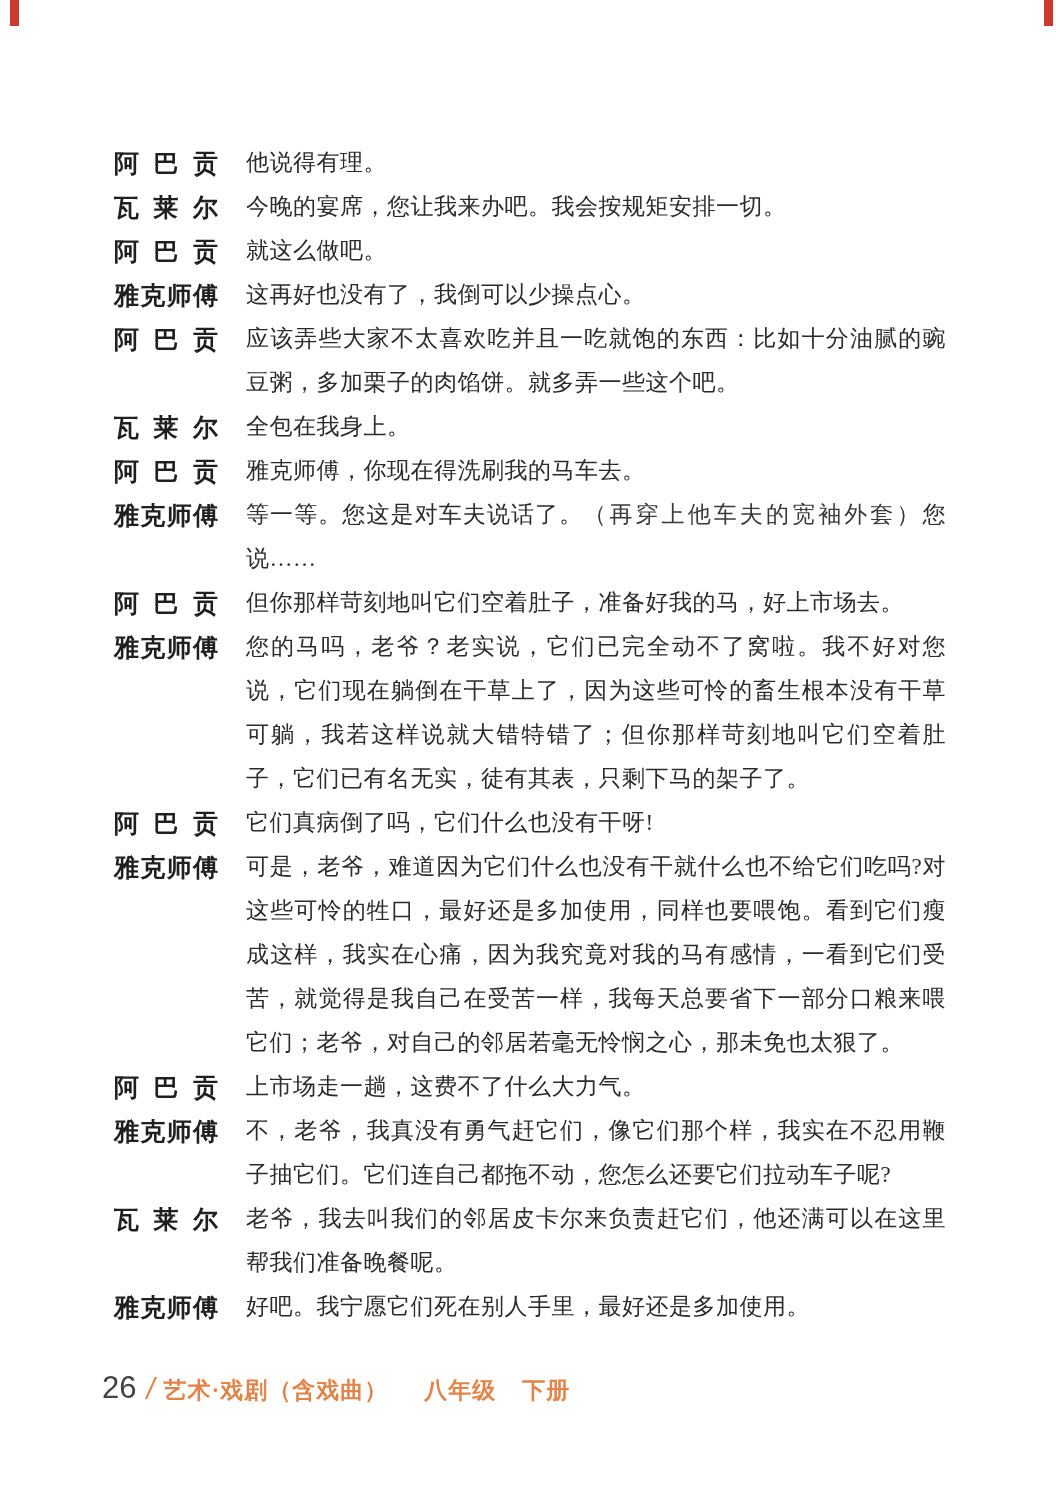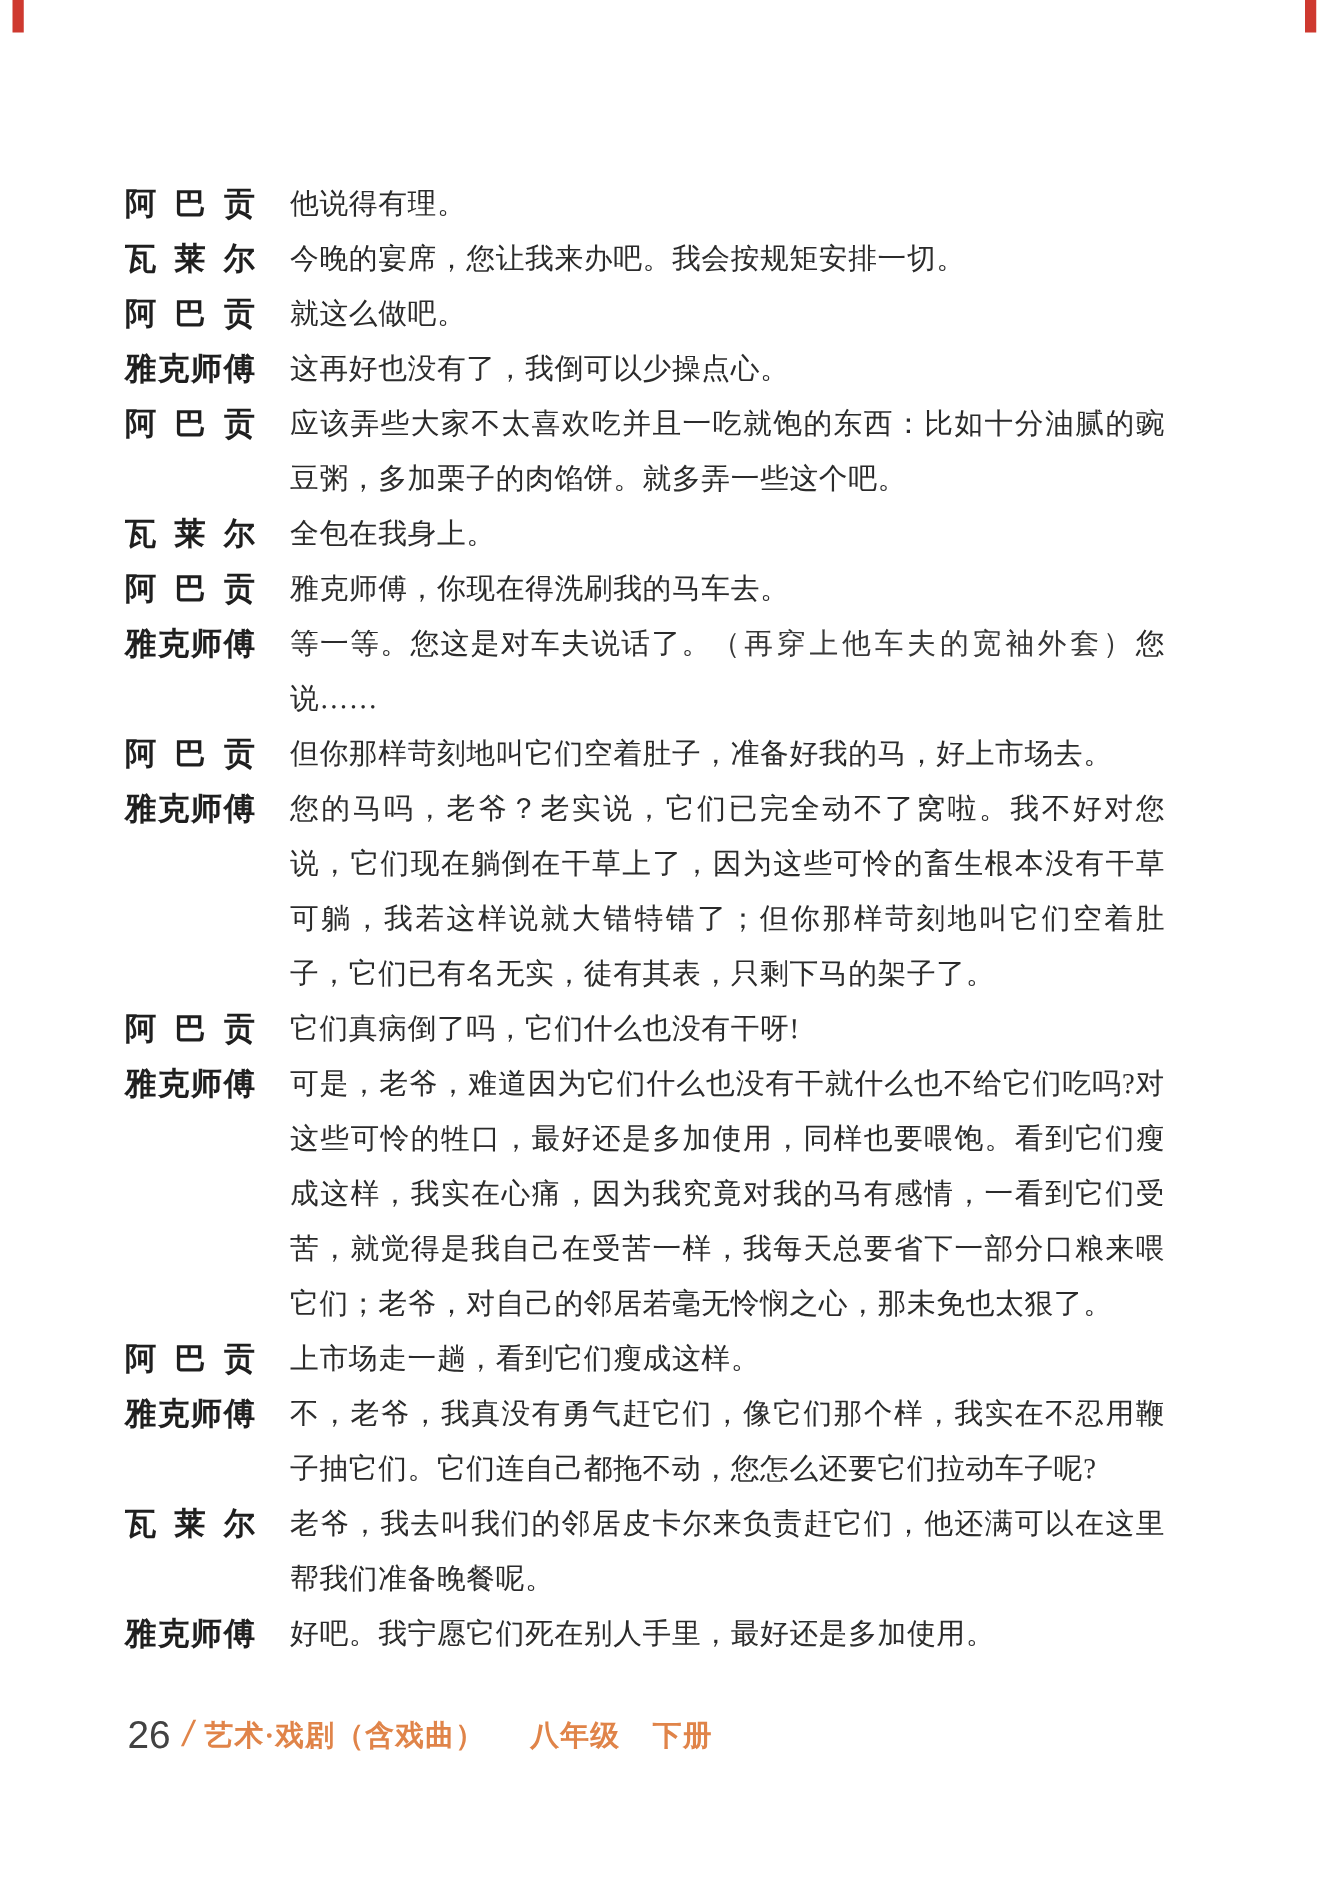--- a/index.html
+++ b/index.html
@@ -17,21 +17,21 @@
     top: 0;
     width: 9px;
     height: 26px;
     background: var(--accent-red, #ce392f);
   }
   .corner-mark.left  { left: 10px; }
   .corner-mark.right { left: 1044px; }
 
   .script {
     position: absolute;
-    left: 100px;
+    left: 114px;
     top: 141px;
     width: 834px;
   }
   .row {
     display: flex;
     align-items: flex-start;
   }
   .speaker {
     flex: 0 0 104px;
     width: 104px;
@@ -56,21 +56,21 @@
   .speech .stage {
     letter-spacing: 2.5px;
     color: #383838;
   }
 
   .footer {
     position: absolute;
     left: 102px;
     top: 1370px;
     display: flex;
-    align-items: center;
+    align-items: flex-end;
     white-space: nowrap;
   }
   .pagenum {
     font-family: "Liberation Sans", "DejaVu Sans", sans-serif;
     font-weight: 400;
     font-size: 31px;
     color: var(--pagenum-color, #424242);
   }
   .sep {
     margin: 0 9px 0 10px;
@@ -141,21 +141,21 @@
       <div class="row">
         <div class="speaker">阿巴贡</div>
         <div class="speech"><span>它们真病倒了吗，它们什么也没有干呀!</span></div>
       </div>
       <div class="row">
         <div class="speaker">雅克师傅</div>
         <div class="speech"><span>可是，老爷，难道因为它们什么也没有干就什么也不给它们吃吗?对这些可怜的牲口，最好还是多加使用，同样也要喂饱。看到它们瘦成这样，我实在心痛，因为我究竟对我的马有感情，一看到它们受苦，就觉得是我自己在受苦一样，我每天总要省下一部分口粮来喂它们；老爷，对自己的邻居若毫无怜悯之心，那未免也太狠了。</span></div>
       </div>
       <div class="row">
         <div class="speaker">阿巴贡</div>
-        <div class="speech"><span>上市场走一趟，看到它们瘦成这样。</span></div>
+        <div class="speech"><span>上市场走一趟，这费不了什么大力气。</span></div>
       </div>
       <div class="row">
         <div class="speaker">雅克师傅</div>
         <div class="speech"><span>不，老爷，我真没有勇气赶它们，像它们那个样，我实在不忍用鞭子抽它们。它们连自己都拖不动，您怎么还要它们拉动车子呢?</span></div>
       </div>
       <div class="row">
         <div class="speaker">瓦莱尔</div>
         <div class="speech"><span>老爷，我去叫我们的邻居皮卡尔来负责赶它们，他还满可以在这里帮我们准备晚餐呢。</span></div>
       </div>
       <div class="row">

